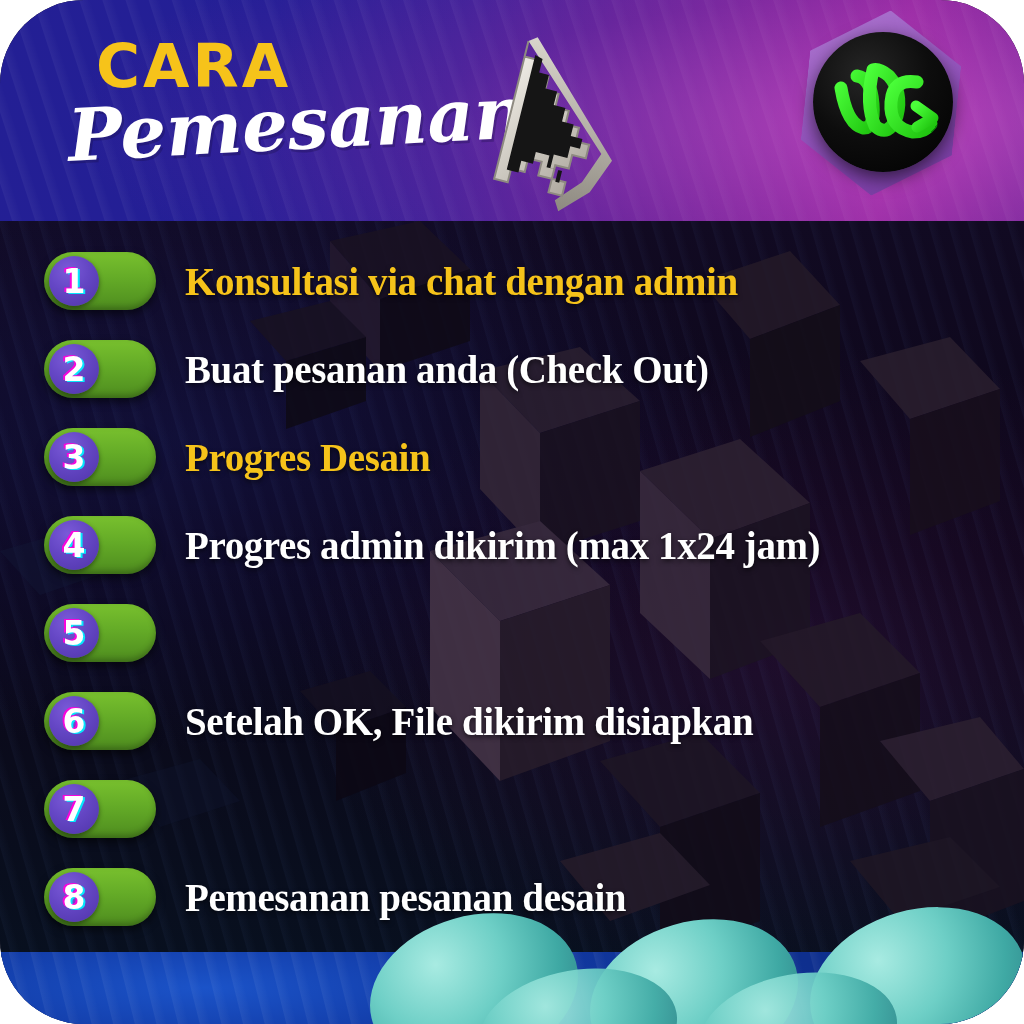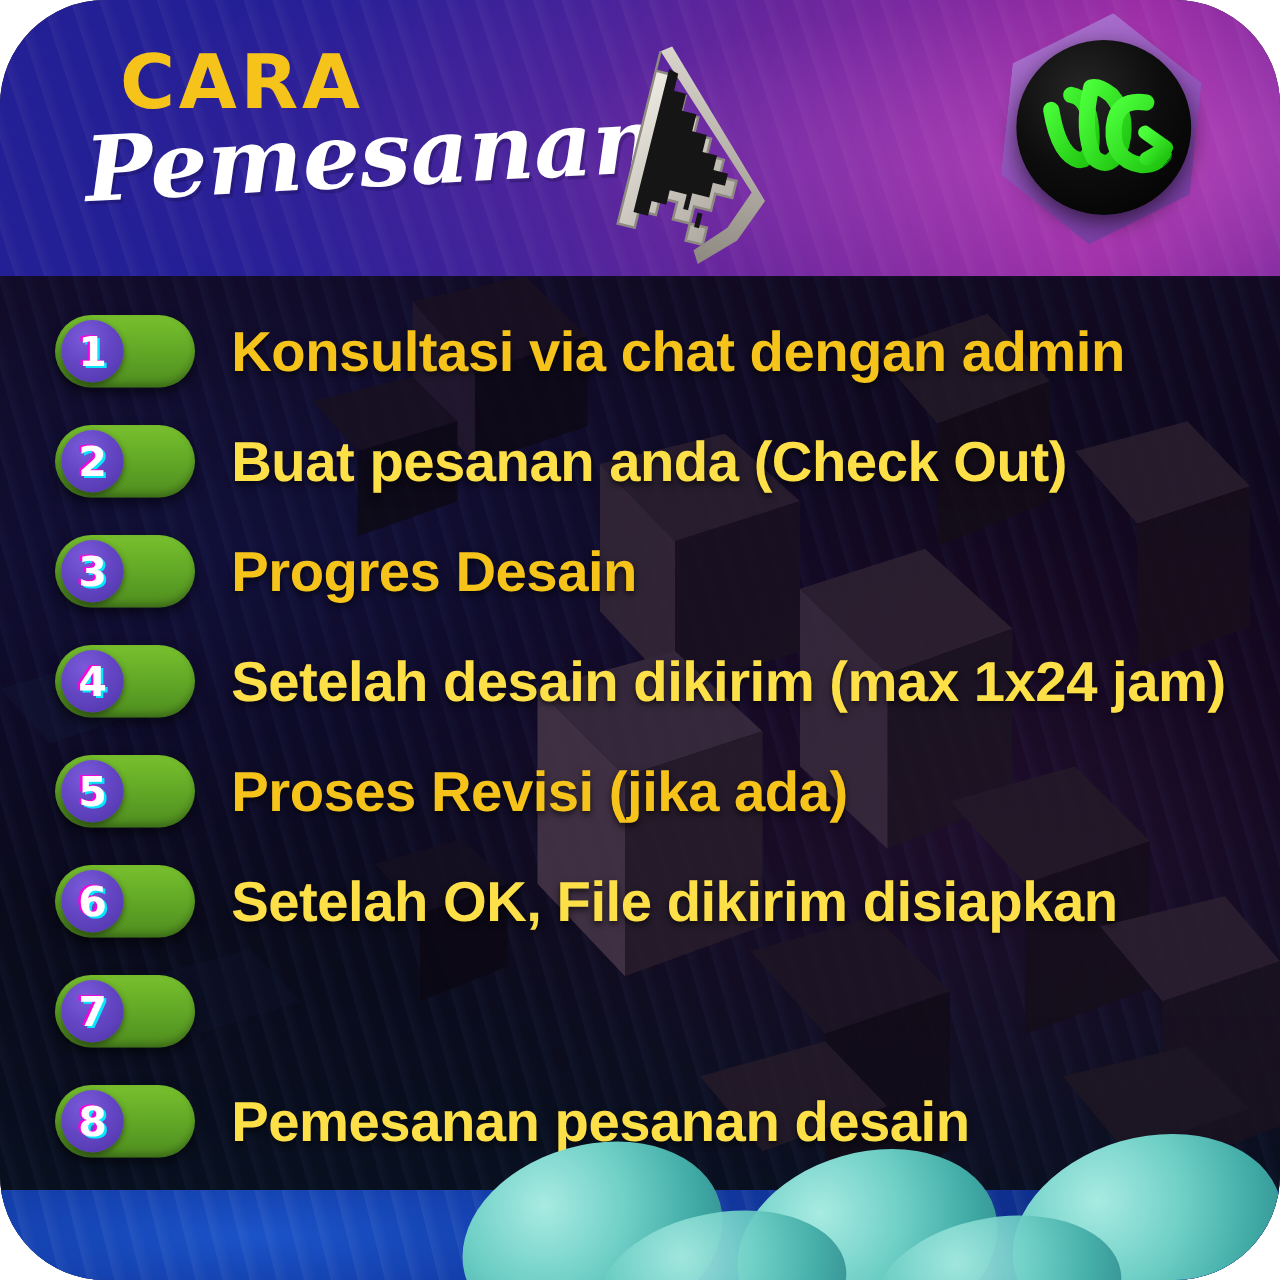--- a/index.html
+++ b/index.html
@@ -202,30 +202,30 @@
     font-size: 33px;
     font-weight: 900;
     color: #ffffff;
     line-height: 1;
     text-shadow:
       -2px -1px 0 rgba(255,0,220,.95),
        2px  1px 0 rgba(0,240,255,.95);
   }
   .step-text {
     margin-left: 29px;
-    font-family: Liberation Sans, sans-serif;
-    font-size: 45px;
+    font-family: Liberation Serif, serif;
+    font-size: 39px;
     font-weight: 900;
     letter-spacing: -.4px;
     line-height: 1;
     white-space: nowrap;
     text-shadow: 0 2px 5px rgba(0,0,0,.65);
   }
   .t-yellow { color: #F6C31A; }
-  .t-white  { color: #fde047; }
+  .t-white  { color: #ffffff; }
 
   
   .footer {
     position: absolute;
     left: 0; top: 952px;
     width: 1024px;
     height: 72px;
     background:
       radial-gradient(60% 180% at 20% 50%, #1b53c8 0%, #123ba6 45%, #0e2f8e 100%),
       linear-gradient(90deg, #123ba6 0%, #1348bb 50%, #0f3196 100%);
@@ -410,30 +410,29 @@
       </div>
       <div class="step-text t-yellow">Progres Desain</div>
     </div>
 
     <div class="step-row" style="top:293px;">
       <div class="badge">
         <div class="badge-disc">
           <span class="badge-num">4</span>
         </div>
       </div>
-      <div class="step-text t-white">Setelah desain dikirim (max 1x24 jam)</div>
+      <div class="step-text t-white">Progres admin dikirim (max 1x24 jam)</div>
     </div>
 
     <div class="step-row" style="top:381px;">
       <div class="badge">
         <div class="badge-disc">
           <span class="badge-num">5</span>
         </div>
       </div>
-      <div class="step-text t-yellow">Proses Revisi (jika ada)</div>
     </div>
 
     <div class="step-row" style="top:469px;">
       <div class="badge">
         <div class="badge-disc">
           <span class="badge-num">6</span>
         </div>
       </div>
       <div class="step-text t-white">Setelah OK, File dikirim disiapkan</div>
     </div>

